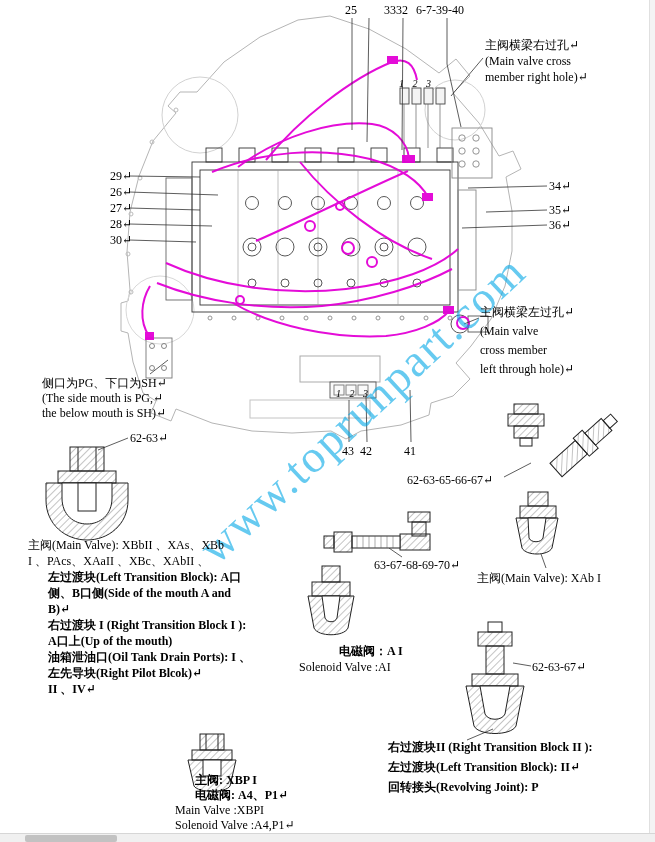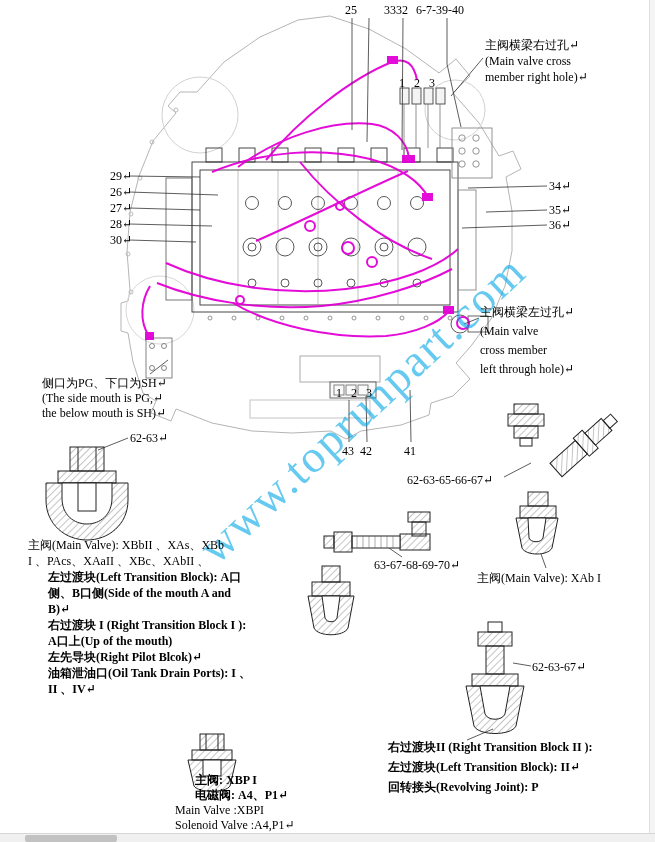--- a/index.html
+++ b/index.html
@@ -1,21 +1,21 @@
 <!DOCTYPE html>
 <html><head>
 <meta charset="utf-8">
 <style>
   html,body{margin:0;padding:0;background:#fff;}
   body{width:655px;height:842px;overflow:hidden;
        font-family:"Liberation Serif","DejaVu Serif",serif;color:#000;}
   .page{position:relative;width:655px;height:842px;background:#fff;}
   svg{position:absolute;left:0;top:0;}
   .lbl{position:absolute;font-size:12px;line-height:15px;white-space:pre;}
-  .sm{font-size:12px;letter-spacing:3px;}
+  .sm{font-size:10px;letter-spacing:3px;font-style:italic;}
   .blk{position:absolute;}
   .blk div{font-size:12px;line-height:16px;white-space:pre;}
   .lh19 div{line-height:19px;}
   .lh20 div{line-height:20px;}
   .lh15 div{line-height:15px;}
   .bold{font-weight:700;margin-left:20px;}
   .ind{padding-left:20px;}
   .watermark{position:absolute;left:188px;top:535px;font-size:46px;letter-spacing:2px;
      color:rgba(0,167,230,0.60);transform:rotate(-43deg);transform-origin:0 0;white-space:nowrap;}
   .hscroll{position:absolute;left:0;top:833px;width:655px;height:9px;background:#f0f0f0;border-top:1px solid #d6d6d6;box-sizing:border-box;}
@@ -308,27 +308,31 @@
   </div>
 
   <div class="blk" style="left:28px;top:537px;width:180px">
     <div>主阀(Main Valve): XBbII 、XAs、XBb</div>
     <div>I 、PAcs、XAaII 、XBc、XAbII 、</div>
     <div class="bold">左过渡块(Left Transition Block): A口</div>
     <div class="bold">侧、B口侧(Side of the mouth A and</div>
     <div class="bold">B)↵</div>
     <div class="bold">右过渡块 I (Right Transition Block I ):</div>
     <div class="bold">A口上(Up of the mouth)</div>
+    <div class="bold">油箱泄油口(Oil Tank Drain Ports): I 、</div>
     <div class="bold">左先导块(Right Pilot Blcok)↵</div>
-    <div class="bold">油箱泄油口(Oil Tank Drain Ports): I 、</div>
     <div class="bold">II 、IV↵</div>
   </div>
 
   <div class="lbl" style="left:477px;top:571px">主阀(Main Valve): XAb I</div>
 
+  <div class="blk" style="left:299px;top:643px">
+    <div class="bold ind">电磁阀：A I</div>
+    <div>Solenoid Valve :AI</div>
+  </div>
 
   <div class="blk lh15" style="left:175px;top:773px">
     <div class="bold">主阀: XBP I</div>
     <div class="bold">电磁阀: A4、P1↵</div>
     <div>Main Valve :XBPI</div>
     <div>Solenoid Valve :A4,P1↵</div>
   </div>
 
   <div class="blk lh20" style="left:368px;top:737px">
     <div class="bold">右过渡块II (Right Transition Block II ):</div>

